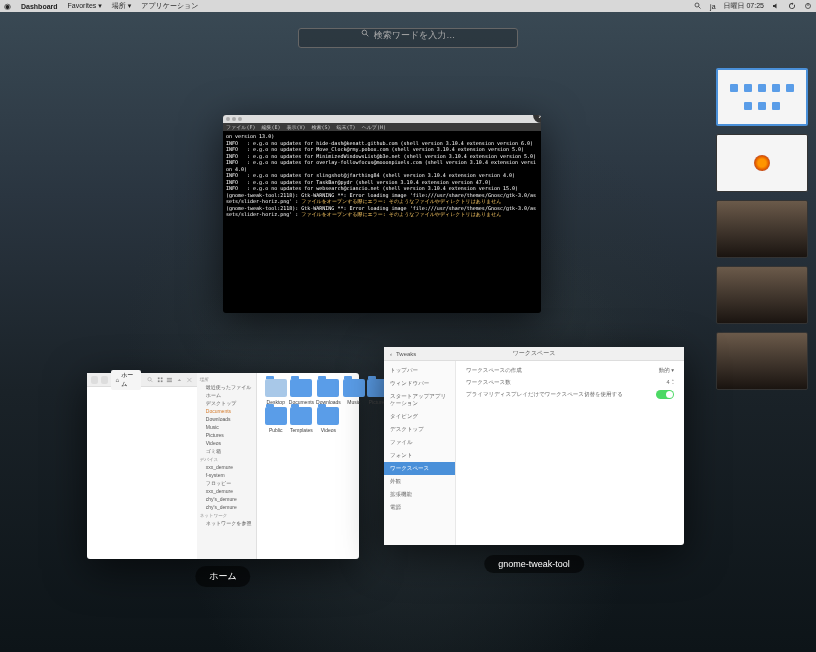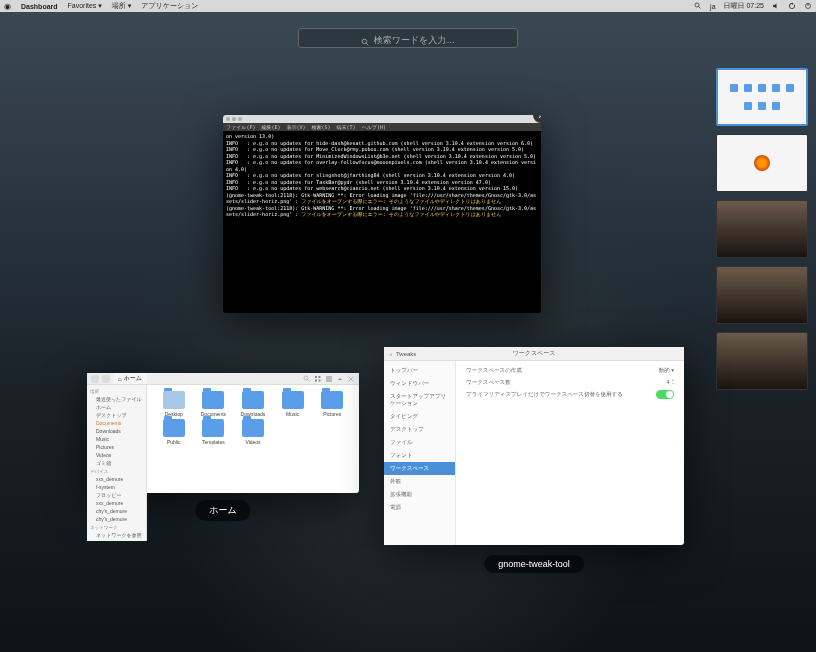--- a/index.html
+++ b/index.html
@@ -25,21 +25,21 @@
 .topbar .left { display: flex; gap: 10px; align-items: center; }
 .topbar .left .apple { font-size: 8px; }
 .topbar .left span { cursor: default; }
 .topbar .right { margin-left: auto; display: flex; gap: 8px; align-items: center; }
 .topbar svg { width: 8px; height: 8px; fill: #333; }
 
 .search-wrap {
   position: absolute; top: 28px; left: 50%; transform: translateX(-50%);
   width: 220px; height: 20px;
   border: 1px solid #666; border-radius: 3px;
-  display: flex; align-items: flex-end; justify-content: center;
+  display: flex; align-items: flex-start; justify-content: center;
   color: #aaa; font-size: 9px; background: rgba(0,0,0,0.2);
 }
 .search-wrap svg { width: 9px; height: 9px; fill: #aaa; margin-right: 4px; }
 
 .ws-thumbs {
   position: absolute; right: 8px; top: 68px;
   display: flex; flex-direction: column; gap: 8px;
 }
 .ws-thumb {
   width: 92px; height: 58px; border-radius: 2px;
@@ -80,22 +80,22 @@
 }
 .terminal .content { padding: 2px 3px; white-space: pre-wrap; word-break: break-all; }
 .terminal .content .jp { color: #fc6; }
 .win-label {
   position: absolute; bottom: -28px; left: 50%; transform: translateX(-50%);
   background: rgba(0,0,0,0.55); color: #fff; font-size: 9px;
   padding: 4px 14px; border-radius: 11px; white-space: nowrap;
 }
 
 .files-win {
-  left: 87px; top: 373px; width: 272px; height: 120px;
-  display: flex; flex-direction: column;
+  left: 87px; top: 373px; width: 272px; height: 186px;
+  display: flex; flex-direction: row;
 }
 .files-win .titlebar {
   height: 14px; background: #eee; border-bottom: 1px solid #ddd;
   display: flex; align-items: center; font-size: 6px; padding: 0 4px; gap: 3px;
 }
 .files-win .titlebar .nav-btn { width:8px; height:8px; background:#ddd; border-radius:2px; }
 .files-win .titlebar .path { padding: 1px 5px; background:#f5f5f5; border-radius:2px; display:flex; align-items:center; gap:2px; }
 .files-win .titlebar .spacer { flex:1; }
 .files-win .titlebar .tbtn { width:8px; height:8px; }
 .files-win .body { flex:1; display:flex; }

